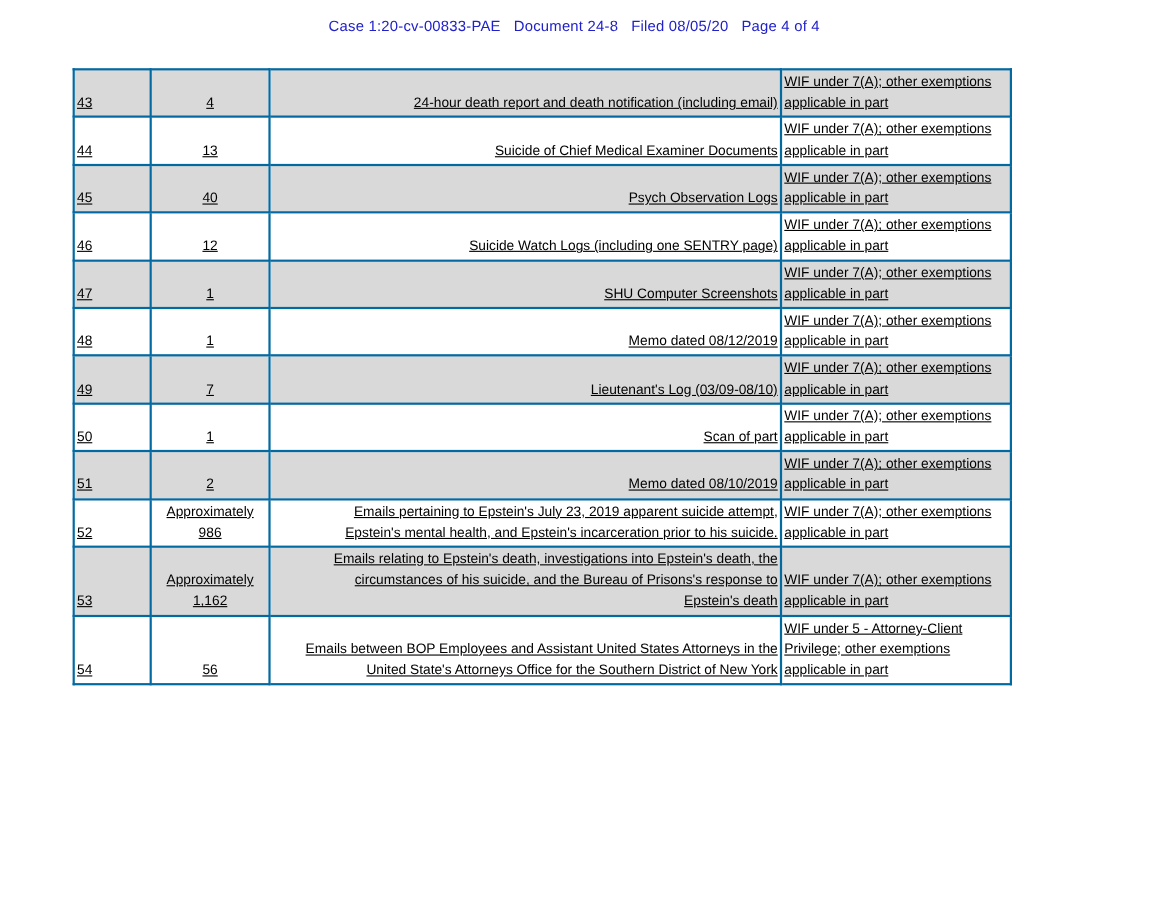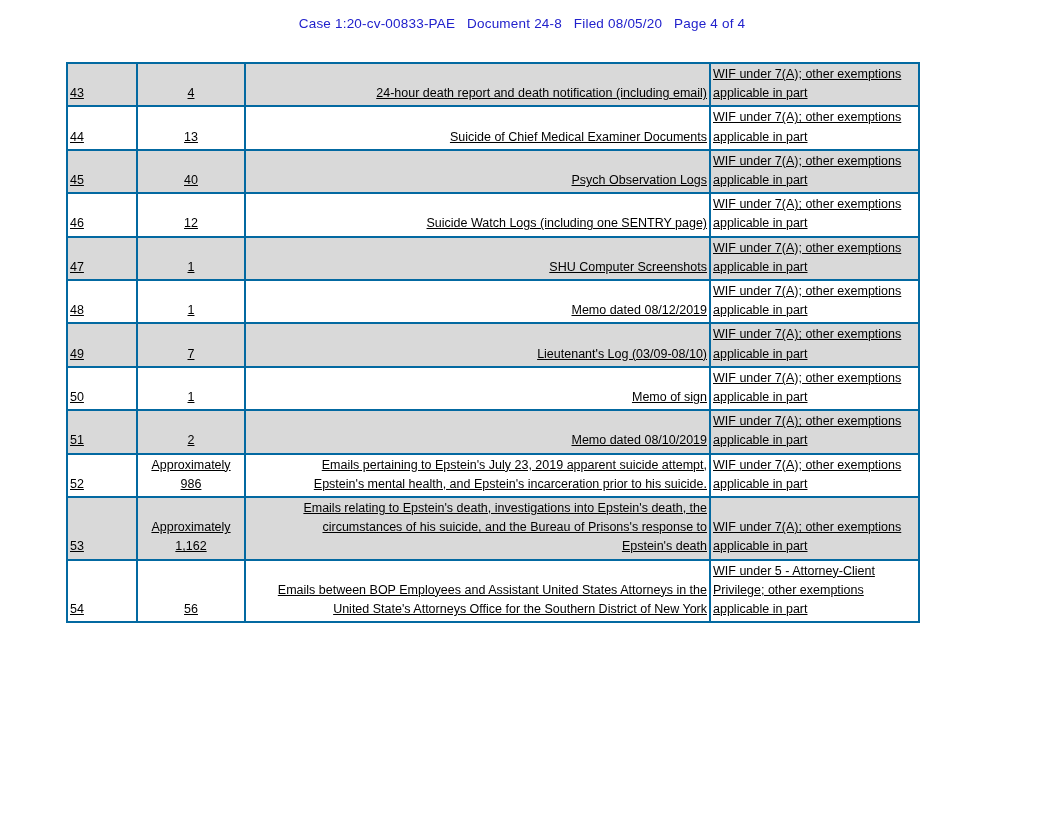--- a/index.html
+++ b/index.html
@@ -101,21 +101,21 @@
         <tr class="shaded">
           <td class="col-no">49</td>
           <td class="col-count">7</td>
           <td class="col-desc">Lieutenant's Log (03/09-08/10)</td>
           <td class="col-exem">WIF under 7(A); other exemptions
 applicable in part</td>
         </tr>
         <tr>
           <td class="col-no">50</td>
           <td class="col-count">1</td>
-          <td class="col-desc">Memo of sign</td>
+          <td class="col-desc">Scan of part</td>
           <td class="col-exem">WIF under 7(A); other exemptions
 applicable in part</td>
         </tr>
         <tr class="shaded">
           <td class="col-no">51</td>
           <td class="col-count">2</td>
           <td class="col-desc">Memo dated 08/10/2019</td>
           <td class="col-exem">WIF under 7(A); other exemptions
 applicable in part</td>
         </tr>

